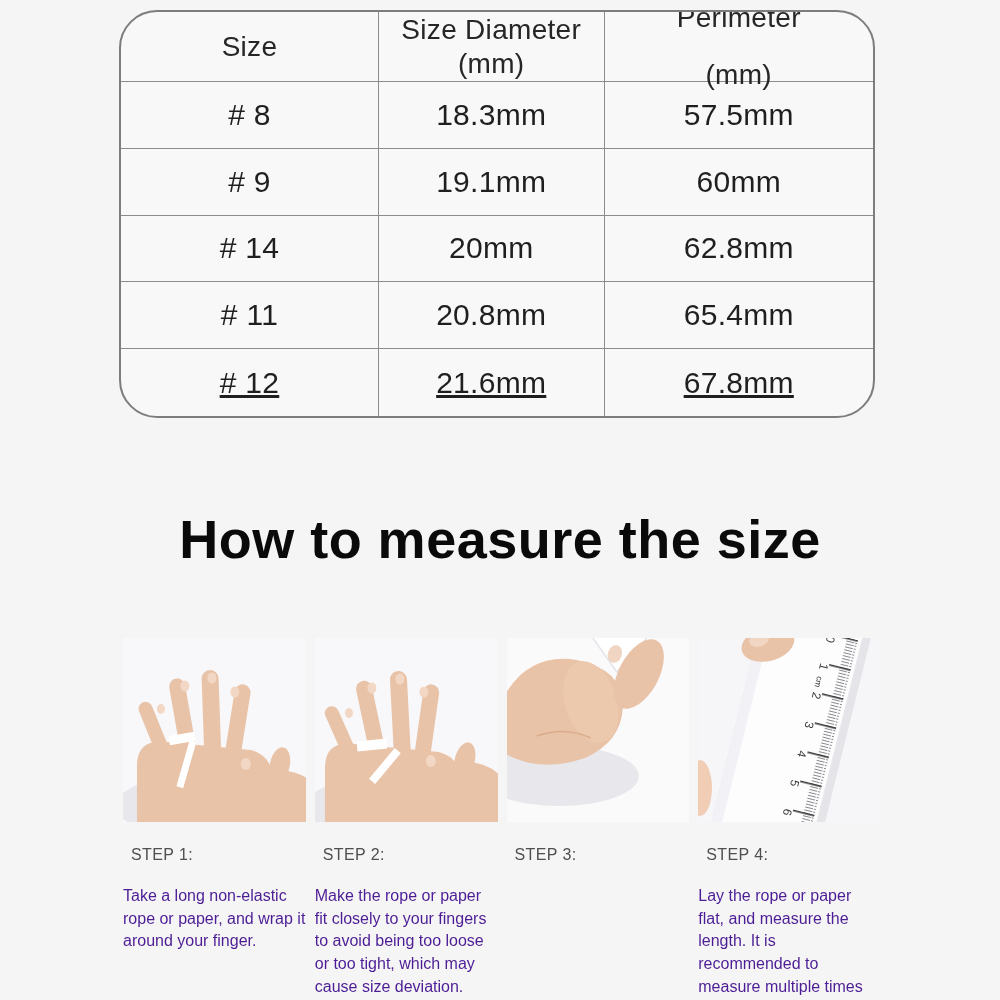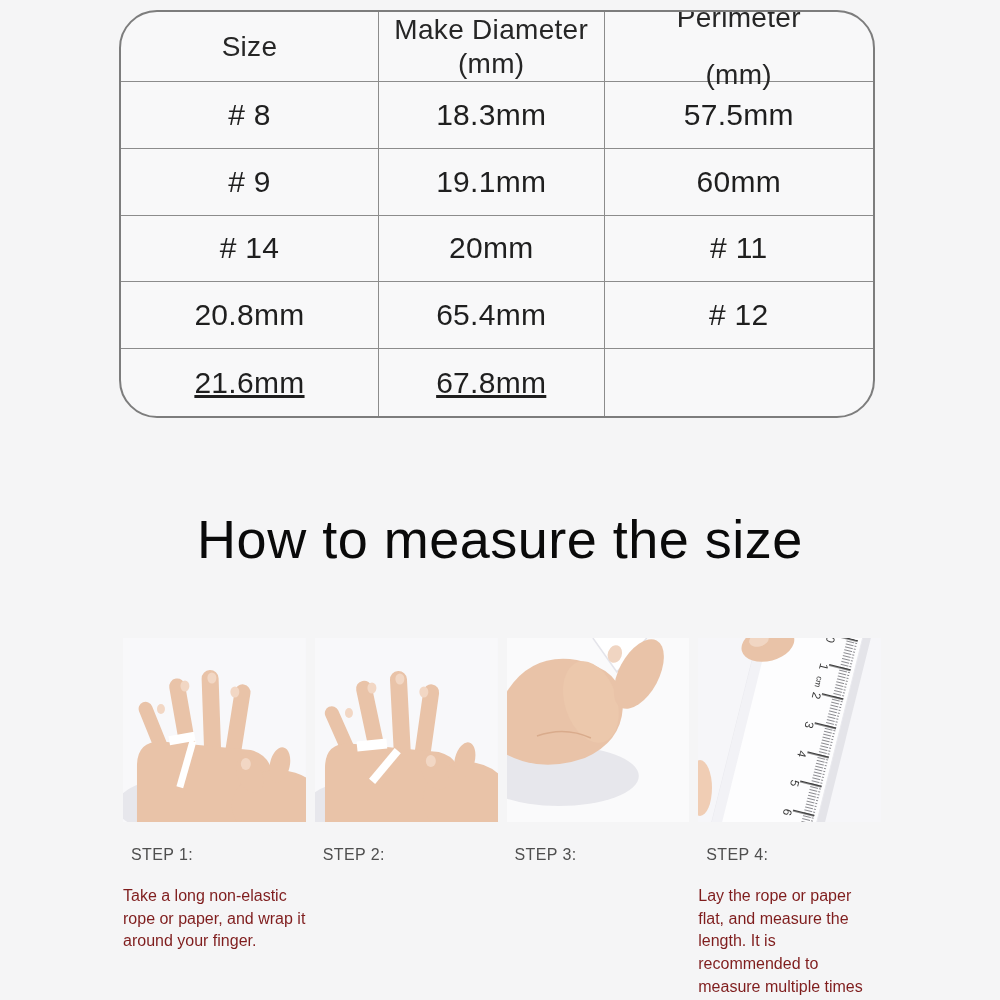--- a/index.html
+++ b/index.html
@@ -30,63 +30,64 @@
   }
   .size-table > div:nth-child(3n){border-right:none;gap:23px;}
   .size-table > div:nth-child(n+16){border-bottom:none;text-decoration:underline;}
   .size-table .hcell{font-size:28px;color:#262626;line-height:1.2;}
   .size-table .hcell .unit:empty{display:none;}
 
   
   .section-title{
     position:absolute;left:0;top:508px;width:1000px;
     text-align:center;
-    font-size:54px;font-weight:400;color:#0a0a0a;letter-spacing:.5px;
+    font-size:54px;font-weight:700;color:#0a0a0a;letter-spacing:.5px;
   }
 
   
   .photos{position:absolute;left:123px;top:638px;width:758px;display:flex;gap:9px;}
   .photo{flex:1;height:184px;background:#f6f6f9;overflow:hidden;position:relative;}
   .photo svg{display:block;width:100%;height:100%;}
 
   
   .steps{position:absolute;left:123px;top:846px;width:758px;display:flex;gap:9px;}
   .step{flex:1;min-width:0;}
   .step-label{font-size:16px;color:#4f4f4f;letter-spacing:.4px;margin:0 0 21px 8px;}
-  .step-text{font-size:16px;color:#7f1d1d;line-height:1.42;margin:0;}
+  .step-text{font-size:16px;color:#4c1d95;line-height:1.42;margin:0;}
 </style>
 </head>
 <body>
 
 <div class="canvas">
 
   <div class="size-table">
     <div class="hcell">
       <span>Size</span>
 
     </div>
     <div class="hcell">
-      <span>Make Diameter</span>
+      <span>Size Diameter</span>
       <span class="unit">(mm)</span>
     </div>
     <div class="hcell">
       <span>Perimeter</span>
       <span class="unit">(mm)</span>
     </div>
 
     <div># 8</div>
     <div>18.3mm</div>
     <div>57.5mm</div>
 
     <div># 9</div>
     <div>19.1mm</div>
     <div>60mm</div>
 
     <div># 14</div>
     <div>20mm</div>
+    <div>62.8mm</div>
 
     <div># 11</div>
     <div>20.8mm</div>
     <div>65.4mm</div>
 
     <div># 12</div>
     <div>21.6mm</div>
     <div>67.8mm</div>
   </div>
 
@@ -204,20 +205,21 @@
     </div>
   </div>
 
   <div class="steps">
     <div class="step">
       <p class="step-label">STEP 1:</p>
       <p class="step-text">Take a long non-elastic rope or paper, and wrap it around your finger.</p>
     </div>
     <div class="step">
       <p class="step-label">STEP 2:</p>
+      <p class="step-text">Make the rope or paper fit closely to your fingers to avoid being too loose or too tight, which may cause size deviation.</p>
     </div>
     <div class="step">
       <p class="step-label">STEP 3:</p>
     </div>
     <div class="step">
       <p class="step-label">STEP 4:</p>
       <p class="step-text">Lay the rope or paper flat, and measure the length. It is recommended to measure multiple times for more accurate data.</p>
     </div>
   </div>
 

